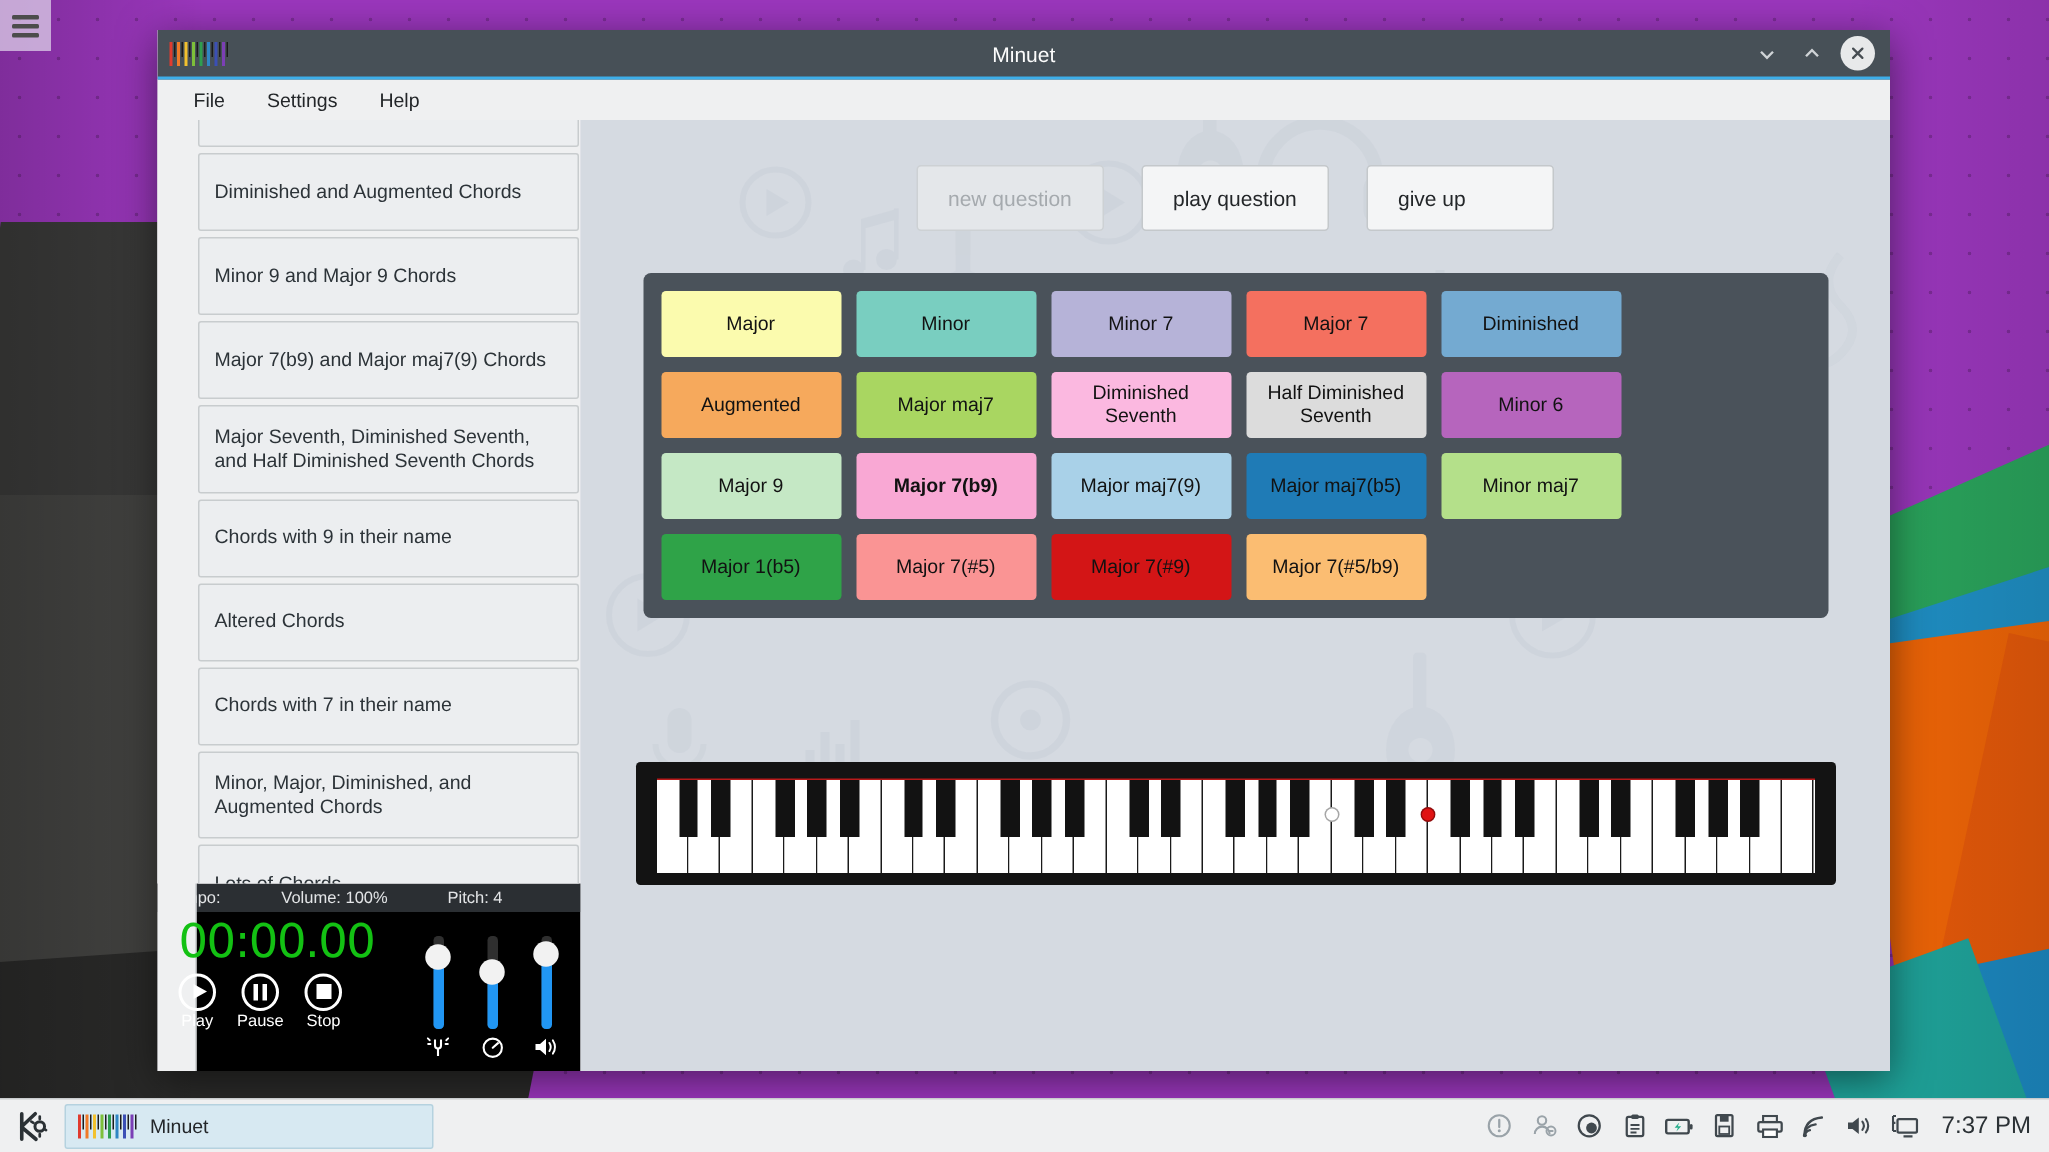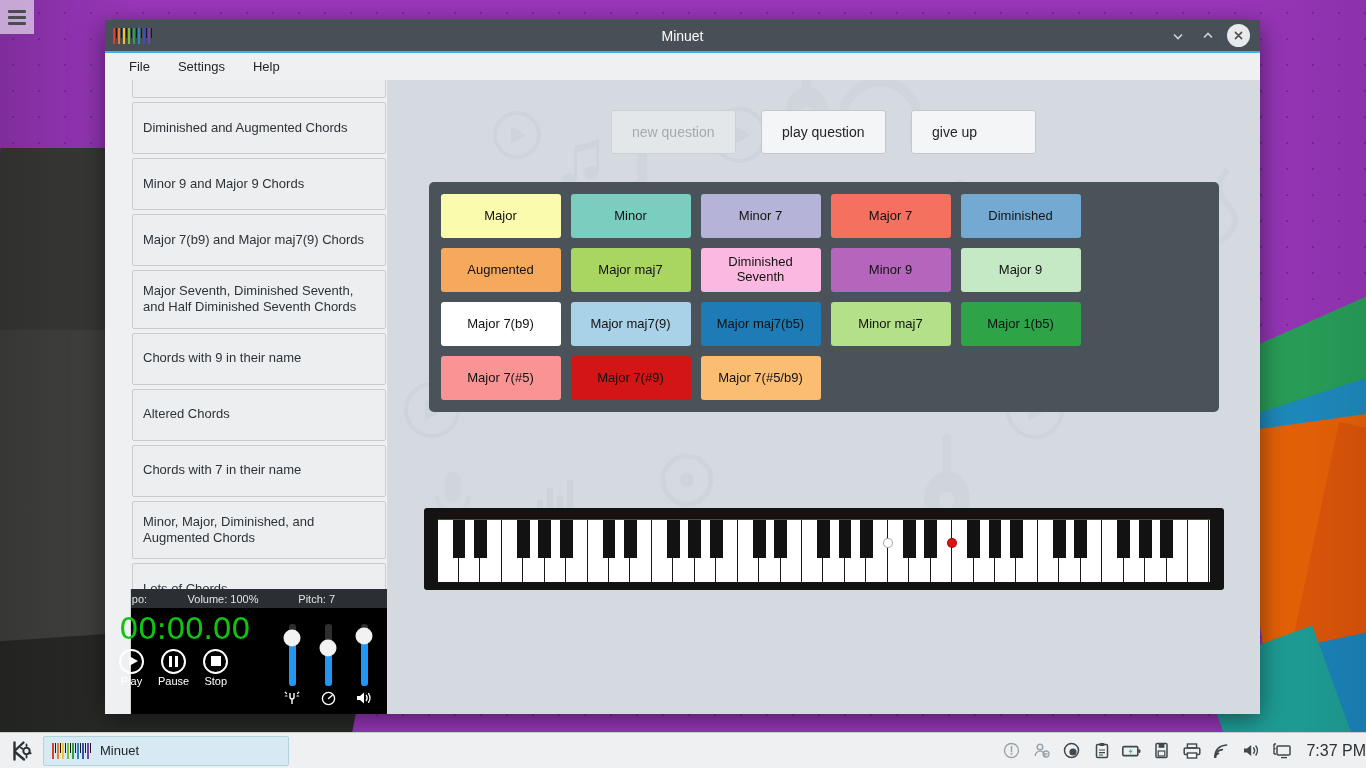--- a/index.html
+++ b/index.html
@@ -327,21 +327,21 @@
     display: flex; align-items: center; gap: 8px;
     height: 30px; padding: 0 14px 0 8px;
     min-width: 246px;
     background: #d7e9f2;
     border: 1px solid #b5d2df;
     border-radius: 2px;
     font-size: 13px; color: #232629; cursor: pointer;
   }
   #tray {
     margin-left: auto; display: flex; align-items: center;
-    gap: 11px; padding-right: 0; color: #40484e;
+    gap: 11px; padding-right: 12px; color: #40484e;
   }
   .tray-ico { width: 19px; height: 19px; display: flex; align-items: center; justify-content: center; cursor: pointer; }
   #clock { font-size: 16px; color: #2b3135; margin-left: 4px; cursor: pointer; }
 </style>
 </head>
 <body>
 
 <div id="desktop">
   <div class="facet f-purple"></div>
   <div class="facet f-purple-dots"></div>
@@ -430,21 +430,21 @@
           <div class="ex-item">Altered Chords</div>
           <div class="ex-item">Chords with 7 in their name</div>
           <div class="ex-item">Minor, Major, Diminished, and Augmented Chords</div>
           <div class="ex-item">Lots of Chords</div>
         </div>
 
       <div id="player">
         <div id="player-header">
           <div class="ph">Tempo:</div>
           <div class="ph c">Volume: 100%</div>
-          <div class="ph r">Pitch: 7</div>
+          <div class="ph r">Pitch: 4</div>
         </div>
         <div id="player-main">
           <div id="player-left">
             <div id="timer">00:00.00</div>
             <div id="transport">
               <div class="tp">
                 <div class="tp-circle">
                     <div class="tri"></div>
                   </div>
                 <div class="tp-label">Play</div>
@@ -634,23 +634,24 @@
 
         <div id="answers">
             <div class="ans" style="background: rgb(251, 251, 174);">Major</div>
             <div class="ans" style="background: rgb(121, 206, 192);">Minor</div>
             <div class="ans" style="background: rgb(182, 179, 216);">Minor 7</div>
             <div class="ans" style="background: rgb(244, 112, 95);">Major 7</div>
             <div class="ans" style="background: rgb(116, 170, 209);">Diminished</div>
             <div class="ans" style="background: rgb(246, 169, 92);">Augmented</div>
             <div class="ans" style="background: rgb(169, 214, 97);">Major maj7</div>
             <div class="ans" style="background: rgb(251, 184, 224);">Diminished Seventh</div>
-            <div class="ans" style="background: rgb(182, 101, 189);">Minor 9</div>
+            <div class="ans" style="background: rgb(220, 220, 220);">Half Diminished Seventh</div>
+            <div class="ans" style="background: rgb(182, 101, 189);">Minor 6</div>
             <div class="ans" style="background: rgb(197, 232, 197);">Major 9</div>
-            <div class="ans" style="background: #ffffff;">Major 7(b9)</div>
+            <div class="ans" style="background: #f9a8d4; font-weight: bold;">Major 7(b9)</div>
             <div class="ans" style="background: rgb(169, 209, 232);">Major maj7(9)</div>
             <div class="ans" style="background: rgb(31, 123, 182);">Major maj7(b5)</div>
             <div class="ans" style="background: rgb(180, 224, 138);">Minor maj7</div>
             <div class="ans" style="background: rgb(47, 163, 72);">Major 1(b5)</div>
             <div class="ans" style="background: rgb(250, 148, 148);">Major 7(#5)</div>
             <div class="ans" style="background: rgb(211, 21, 22);">Major 7(#9)</div>
             <div class="ans" style="background: rgb(251, 189, 114);">Major 7(#5/b9)</div>
           </div>
 
         <div id="piano-wrap">

